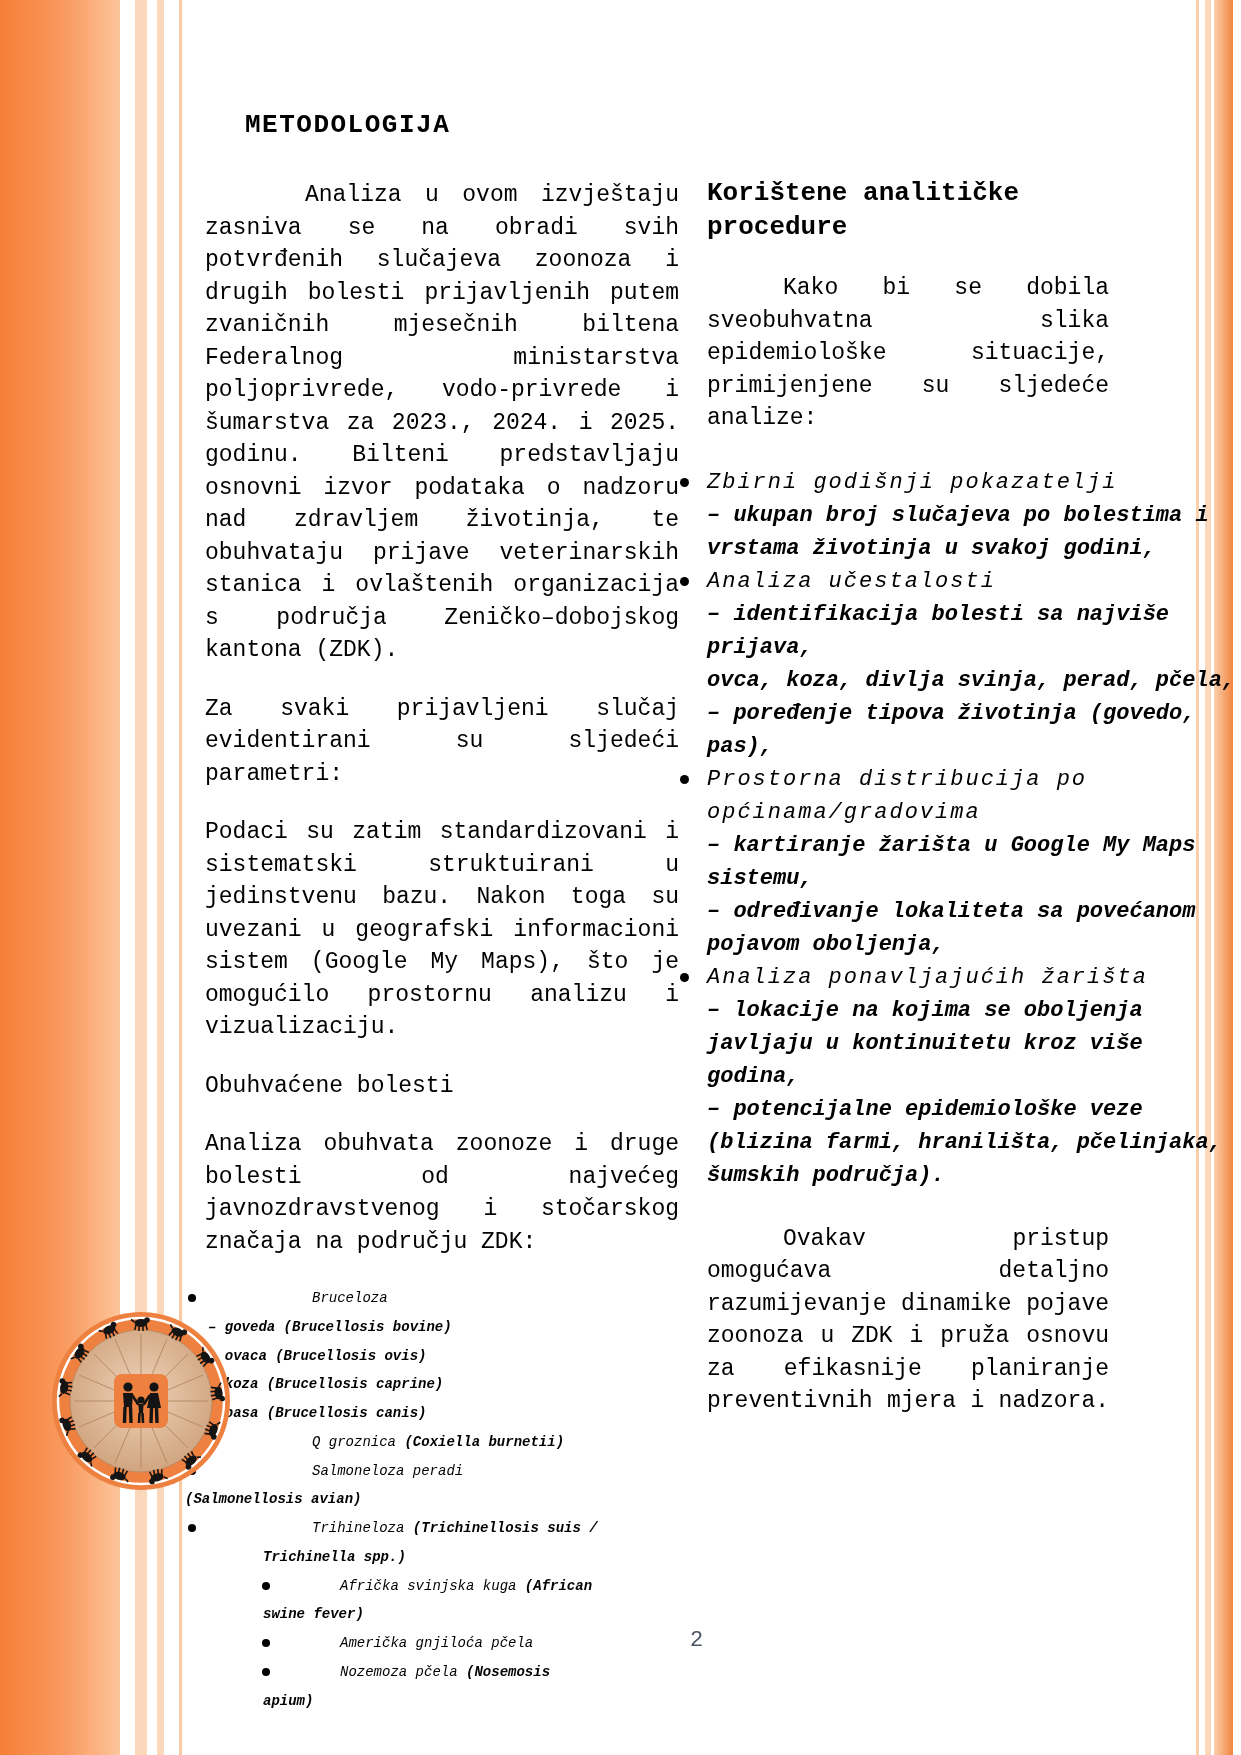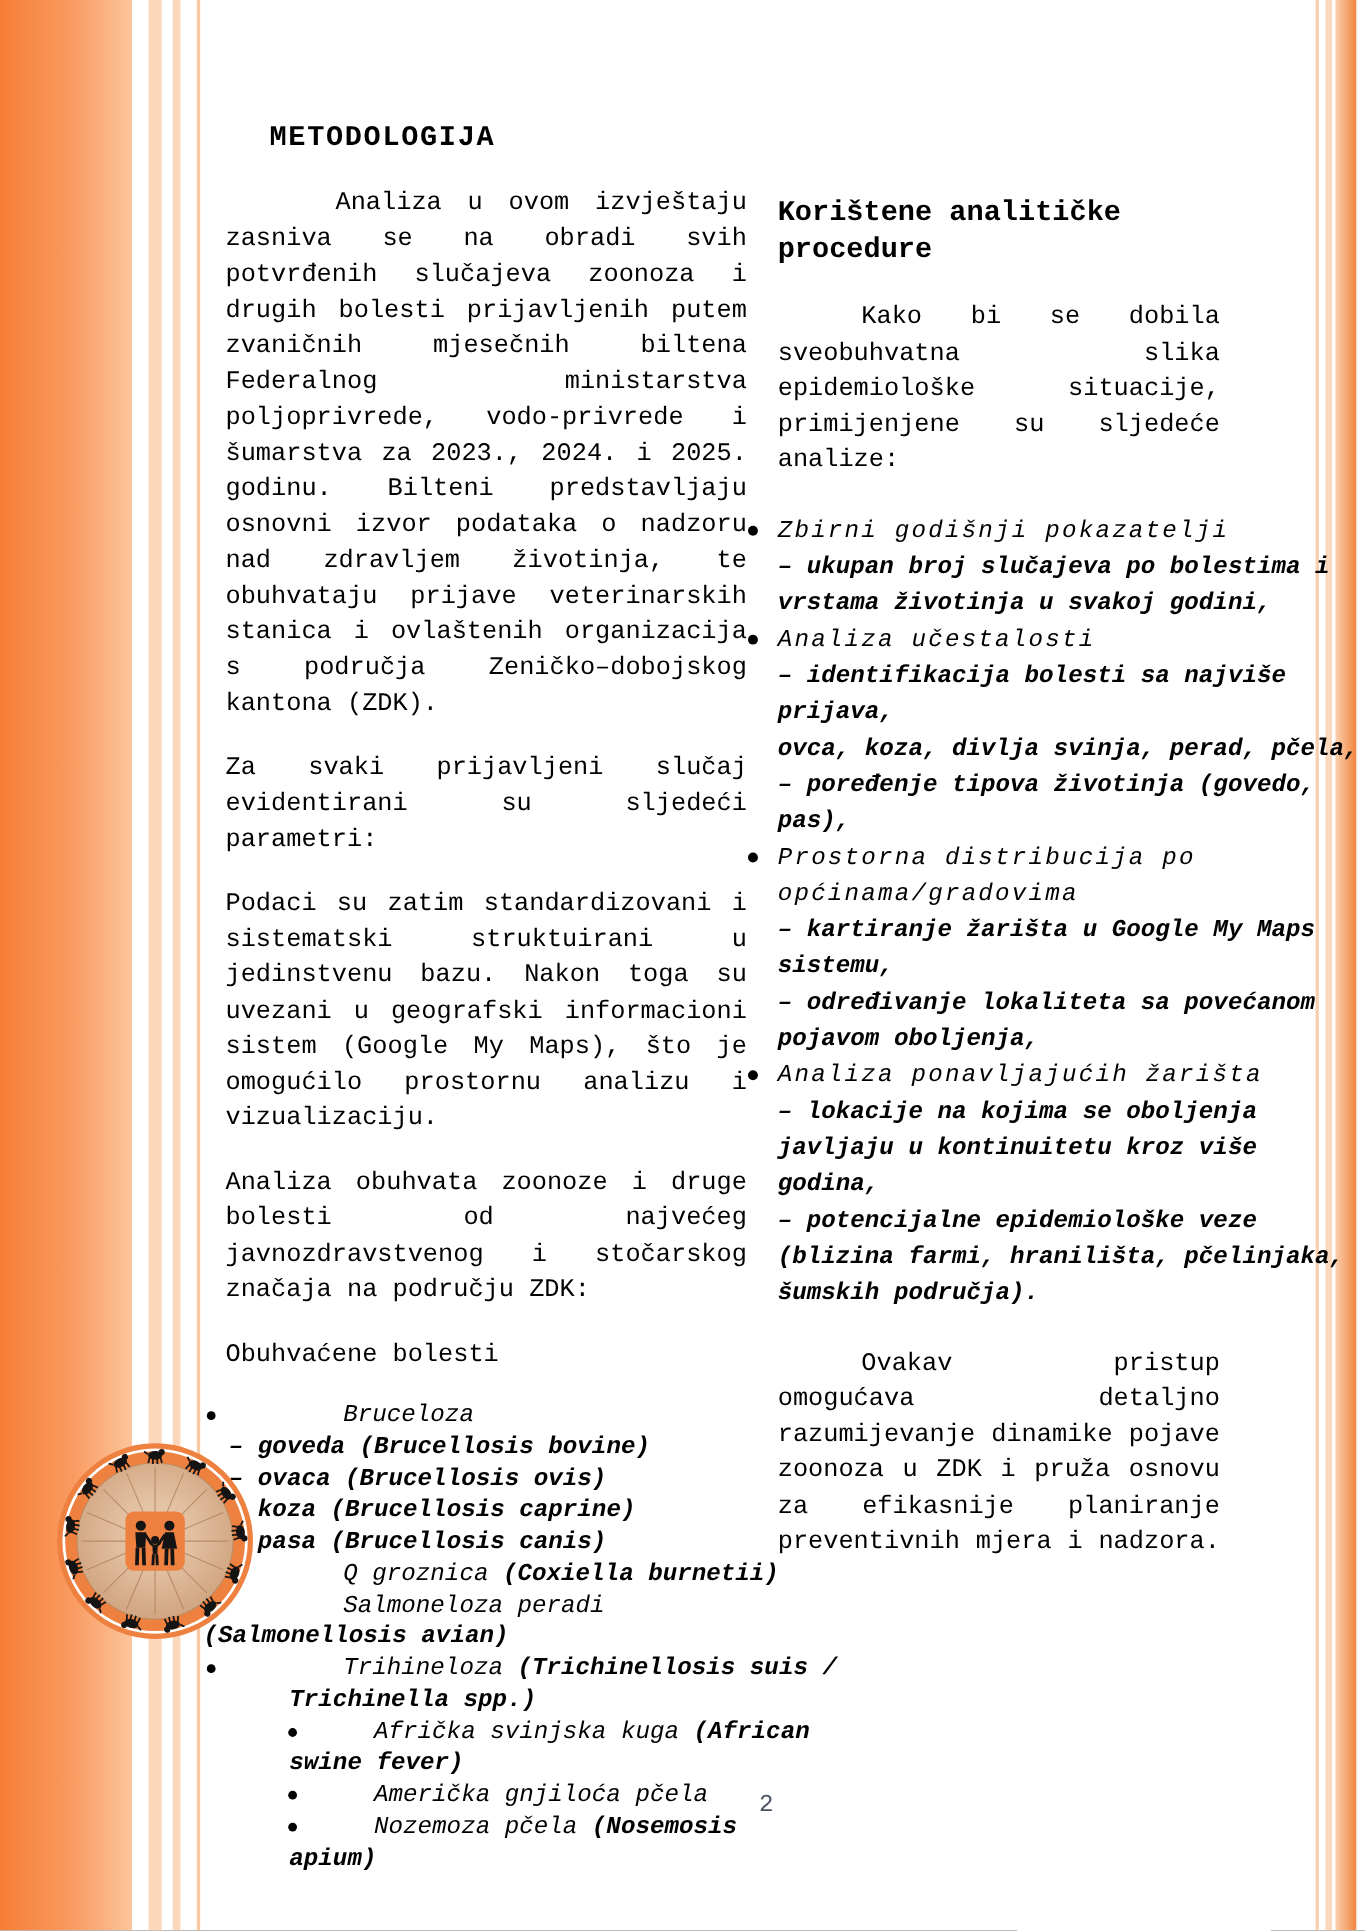--- a/index.html
+++ b/index.html
@@ -15,30 +15,30 @@
   .stripe.s2{left:157px;width:7px;background:#FBD8BB;}
   .stripe.s3{left:179px;width:3px;background:#F8C9A2;}
   
   .stripe.r1{left:1196px;width:3px;background:#F9CFAC;}
   .stripe.r2{left:1205px;width:6px;background:#FBD8BB;}
   .stripe.r3{left:1214px;width:19px;background:linear-gradient(to right,#FBD0AD,#F1853F);}
   
   .doc-title{position:absolute;left:245px;top:110px;font-size:26px;font-weight:bold;
     letter-spacing:1.5px;}
   
-  .col-left{position:absolute;left:205px;top:168px;width:474px;font-size:23px;line-height:32.5px;}
+  .col-left{position:absolute;left:205px;top:179px;width:474px;font-size:23px;line-height:32.5px;}
   .col-left p{margin:0 0 26px 0;text-align:justify;}
   .col-left p.indent{text-indent:100px;}
   .col-right{position:absolute;left:707px;top:176px;width:402px;font-size:23px;line-height:32.5px;}
   .col-right .heading{font-size:26px;font-weight:bold;line-height:34px;margin:0 0 28px 0;}
   .col-right p{margin:0 0 31px 0;text-align:justify;}
   .col-right p.indent{text-indent:76px;}
   .col-right p.closing{text-align-last:justify;}
   
-  .disease-list{margin:0 0 26px 0;font-size:22px;line-height:28.75px;}
+  .disease-list{margin:0 0 26px 0;font-size:14px;line-height:28.75px;}
   .dl{position:relative;white-space:nowrap;font-style:italic;}
   .dl .pre{font-style:italic;}
   .dl .bd{font-weight:bold;font-style:italic;}
   .dl.b1{padding-left:107px;}
   .dl.b2{padding-left:135px;}
   .dl.flush{padding-left:3px;}
   .dl.flushneg{margin-left:-20px;}
   .dl.cont{padding-left:58px;}
   .dl.cont2{padding-left:53px;}
   .dot{position:absolute;width:8px;height:8px;border-radius:50%;background:#000;top:10px;}
@@ -66,22 +66,22 @@
   <div class="stripe r1"></div>
   <div class="stripe r2"></div>
   <div class="stripe r3"></div>
 
   <div class="doc-title">METODOLOGIJA</div>
 
   <div class="col-left">
     <p class="indent">Analiza u ovom izvještaju zasniva se na obradi svih potvrđenih slučajeva zoonoza i drugih bolesti prijavljenih putem zvaničnih mjesečnih biltena Federalnog ministarstva poljoprivrede, vodo-privrede i šumarstva za 2023., 2024. i 2025. godinu. Bilteni predstavljaju osnovni izvor podataka o nadzoru nad zdravljem životinja, te obuhvataju prijave veterinarskih stanica i ovlaštenih organizacija s područja Zeničko–dobojskog kantona (ZDK).</p>
     <p>Za svaki prijavljeni slučaj evidentirani su sljedeći parametri:</p>
     <p>Podaci su zatim standardizovani i sistematski struktuirani u jedinstvenu bazu. Nakon toga su uvezani u geografski informacioni sistem (Google My Maps), što je omogućilo prostornu analizu i vizualizaciju.</p>
+    <p>Obuhvaćene bolesti</p>
     <p>Analiza obuhvata zoonoze i druge bolesti od najvećeg javnozdravstvenog i stočarskog značaja na području ZDK:</p>
-    <p>Obuhvaćene bolesti</p>
 
     <div class="disease-list">
       <div class="dl b1"><span class="dot"></span><span class="pre">Bruceloza</span><span class="bd"></span></div>
       <div class="dl flush"><span class="bd">– goveda (Brucellosis bovine)</span></div>
       <div class="dl flush"><span class="bd">– ovaca (Brucellosis ovis)</span></div>
       <div class="dl flush"><span class="bd">– koza (Brucellosis caprine)</span></div>
       <div class="dl flush"><span class="bd">– pasa (Brucellosis canis)</span></div>
       <div class="dl b1"><span class="dot"></span><span class="pre">Q groznica </span><span class="bd">(Coxiella burnetii)</span></div>
       <div class="dl b1"><span class="dot"></span><span class="pre">Salmoneloza peradi</span></div>
       <div class="dl flushneg"><span class="bd">(Salmonellosis avian)</span></div>

